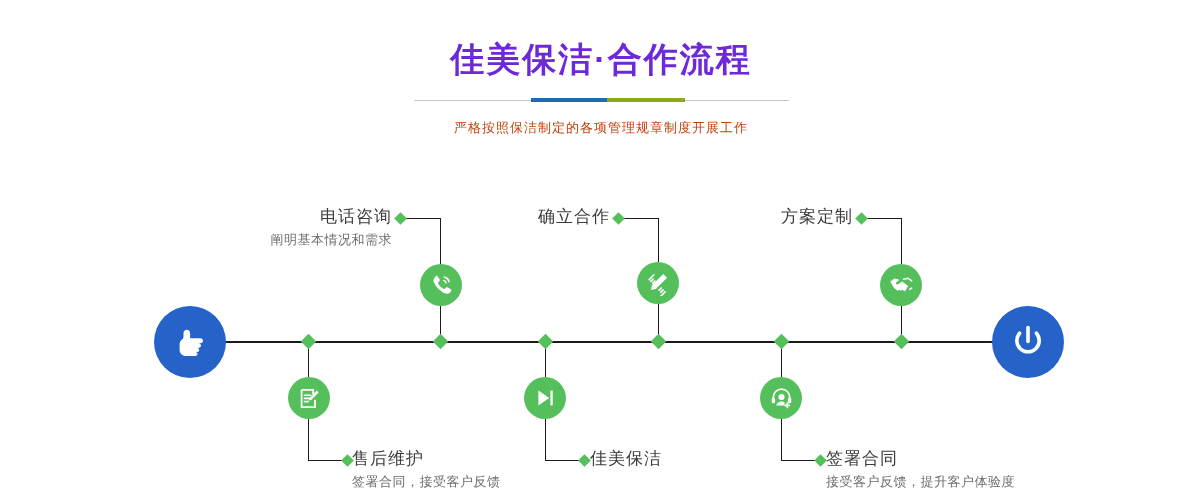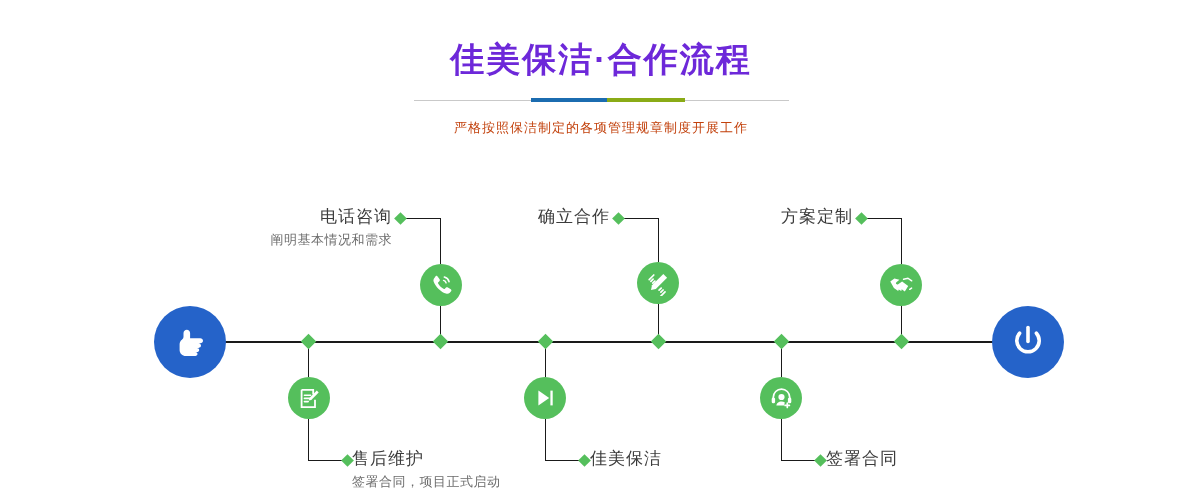--- a/index.html
+++ b/index.html
@@ -225,21 +225,21 @@
           <path fill="none" stroke="#ffffff" stroke-width="1.8" d="M4.6 3.8h11.6v4.8M4.6 3.8v17.4h13.4v-7.4"></path>
           <line x1="7.4" y1="9.2" x2="13.6" y2="9.2" stroke="#ffffff" stroke-width="1.6" stroke-linecap="round"></line>
           <line x1="7.4" y1="12.4" x2="13.0" y2="12.4" stroke="#ffffff" stroke-width="1.6" stroke-linecap="round"></line>
           <line x1="7.4" y1="15.6" x2="11.2" y2="15.6" stroke="#ffffff" stroke-width="1.6" stroke-linecap="round"></line>
           <path fill="#ffffff" d="M19.8 4.6l1.9 1.9-7.4 7.4-2.6 0.7 0.7-2.6z"></path>
         </svg>
       </span>
     </div>
     <div class="lbl bottom" style="left:352px; top:428px;">
       <div class="title">售后维护</div>
-      <div class="desc">签署合同，项目正式启动</div>
+      <div class="desc">签署合同，接受客户反馈</div>
     </div>
 
     <div class="conn v" style="left:658px; top:198px; height:44px;"></div>
     <div class="conn h" style="left:620px; top:198px; width:39px;"></div>
     <div class="conn v" style="left:658px; top:284px; height:38px;"></div>
     <div class="diamond" style="left:614px; top:194px;"></div>
     <div class="diamond axis-dot" style="left:653px; top:316px;"></div>
     <div class="node-circle" style="left:637px; top:242px;">
       <span>
         <svg width="26" height="26" viewBox="0 0 26 26">
@@ -299,16 +299,17 @@
           <rect x="2.7" y="11.6" width="3.4" height="5.6" rx="1.5" fill="#ffffff"></rect>
           <rect x="18.9" y="11.6" width="3.4" height="5.6" rx="1.5" fill="#ffffff"></rect>
           <circle cx="12.5" cy="11" r="3.1" fill="#ffffff"></circle>
           <path fill="#ffffff" d="M7.4 19.6c0-2.6 2.3-4.2 5.1-4.2 1.2 0 2.3 0.3 3.2 0.8l-0.4 3.4z"></path>
           <path fill="none" stroke="#ffffff" stroke-width="1.7" stroke-linecap="round" d="M18.3 17.2v4.3M16.1 19.4h4.3"></path>
         </svg>
       </span>
     </div>
     <div class="lbl bottom" style="left:826px; top:428px;">
       <div class="title">签署合同</div>
+      <div class="desc">接受客户反馈，提升客户体验度</div>
     </div>
 
   </div>
 </div>
 
 </body></html>

